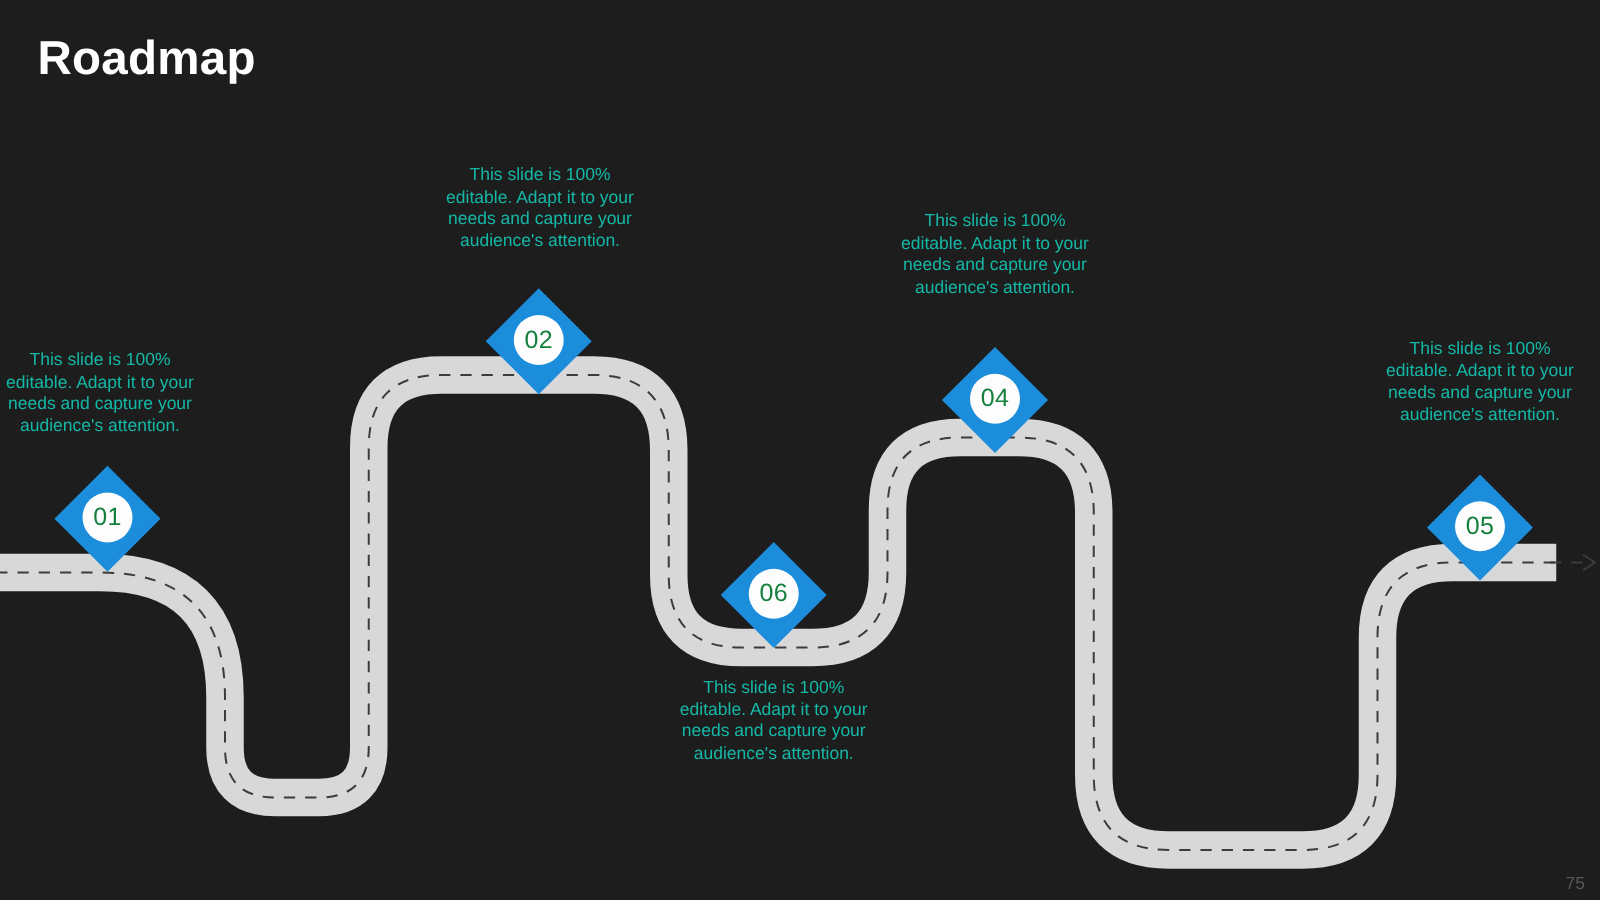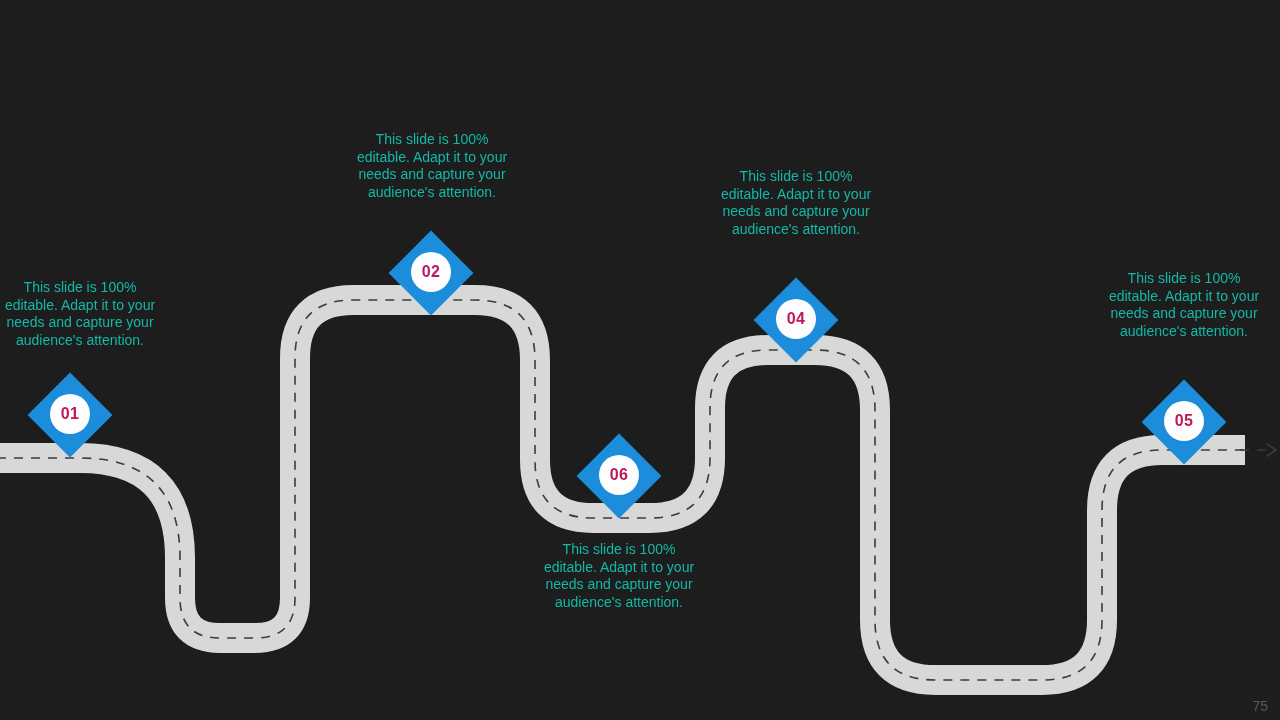--- a/index.html
+++ b/index.html
@@ -69,57 +69,58 @@
     top: 21px;
     width: 40px;
     height: 40px;
     border-radius: 50%;
     background: #fdfdfd;
     display: flex;
     align-items: center;
     justify-content: center;
   }
   .marker .num {
-    font-size: 16px;
-    font-weight: bold;
-    color: #be185d;
+    font-size: 20px;
+    font-weight: normal;
+    color: #15803d;
     letter-spacing: 0.3px;
   }
   #page-number {
     position: absolute;
     right: 12px;
     bottom: 6px;
     font-size: 14px;
     color: #585858;
   }
 </style>
 </head>
 <body>
 
 <div id="slide">
 
+  <div id="title">Roadmap</div>
 
   <svg id="road-layer" viewBox="0 0 1280 720" xmlns="http://www.w3.org/2000/svg">
     <path id="road-base" fill="none" stroke="#d8d8d8" stroke-width="30" stroke-linecap="butt" stroke-linejoin="round" d="M -20 458 L 80 458 Q 180 458 180 558 L 180 598 Q 180 638 220 638 L 255 638 Q 295 638 295 598 L 295 358 Q 295 300 353 300 L 475 300 Q 535 300 535 360 L 535 460 Q 535 518 593 518 L 650 518 Q 710 518 710 458 L 710 408 Q 710 350 768 350 L 815 350 Q 875 350 875 410 L 875 620 Q 875 680 935 680 L 1042 680 Q 1102 680 1102 620 L 1102 510 Q 1102 450 1162 450 L 1245 450"></path>
     <path id="road-dash" fill="none" stroke="#3c3c3c" stroke-width="1.6" stroke-dasharray="9 8" stroke-linecap="butt" d="M -20 458 L 80 458 Q 180 458 180 558 L 180 598 Q 180 638 220 638 L 255 638 Q 295 638 295 598 L 295 358 Q 295 300 353 300 L 475 300 Q 535 300 535 360 L 535 460 Q 535 518 593 518 L 650 518 Q 710 518 710 458 L 710 408 Q 710 350 768 350 L 815 350 Q 875 350 875 410 L 875 620 Q 875 680 935 680 L 1042 680 Q 1102 680 1102 620 L 1102 510 Q 1102 450 1162 450 L 1245 450"></path>
     <g id="road-arrow">
       <line id="arrow-stem" stroke="#3c3c3c" stroke-width="1.6" stroke-dasharray="9 8" x1="1240" y1="450" x2="1276" y2="450"></line>
       <polyline id="arrow-head" fill="none" stroke="#3c3c3c" stroke-width="1.6" stroke-linecap="round" stroke-linejoin="round" points="1267,444 1276,450 1267,456"></polyline>
     </g>
   </svg>
 
   <div id="descriptions">
       <div class="desc" style="left: 0px; top: 279px; text-align: center;">This slide is 100% editable. Adapt it to your needs and capture your audience's attention.</div>
       <div class="desc" style="left: 352px; top: 131px; text-align: center;">This slide is 100% editable. Adapt it to your needs and capture your audience's attention.</div>
       <div class="desc" style="left: 539px; top: 541px; text-align: center;">This slide is 100% editable. Adapt it to your needs and capture your audience's attention.</div>
       <div class="desc" style="left: 716px; top: 168px; text-align: center;">This slide is 100% editable. Adapt it to your needs and capture your audience's attention.</div>
       <div class="desc" style="left: 1104px; top: 270px; text-align: center;">This slide is 100% editable. Adapt it to your needs and capture your audience's attention.</div>
     </div>
   <div id="markers">
-      <div class="marker" style="left: 28px; top: 373px;">
+      <div class="marker" style="left: 44px; top: 373px;">
         <div class="tail"></div>
         <div class="diamond"></div>
         <div class="disc">
           <span class="num">01</span>
         </div>
       </div>
       <div class="marker" style="left: 389px; top: 231px;">
         <div class="tail"></div>
         <div class="diamond"></div>
         <div class="disc">

